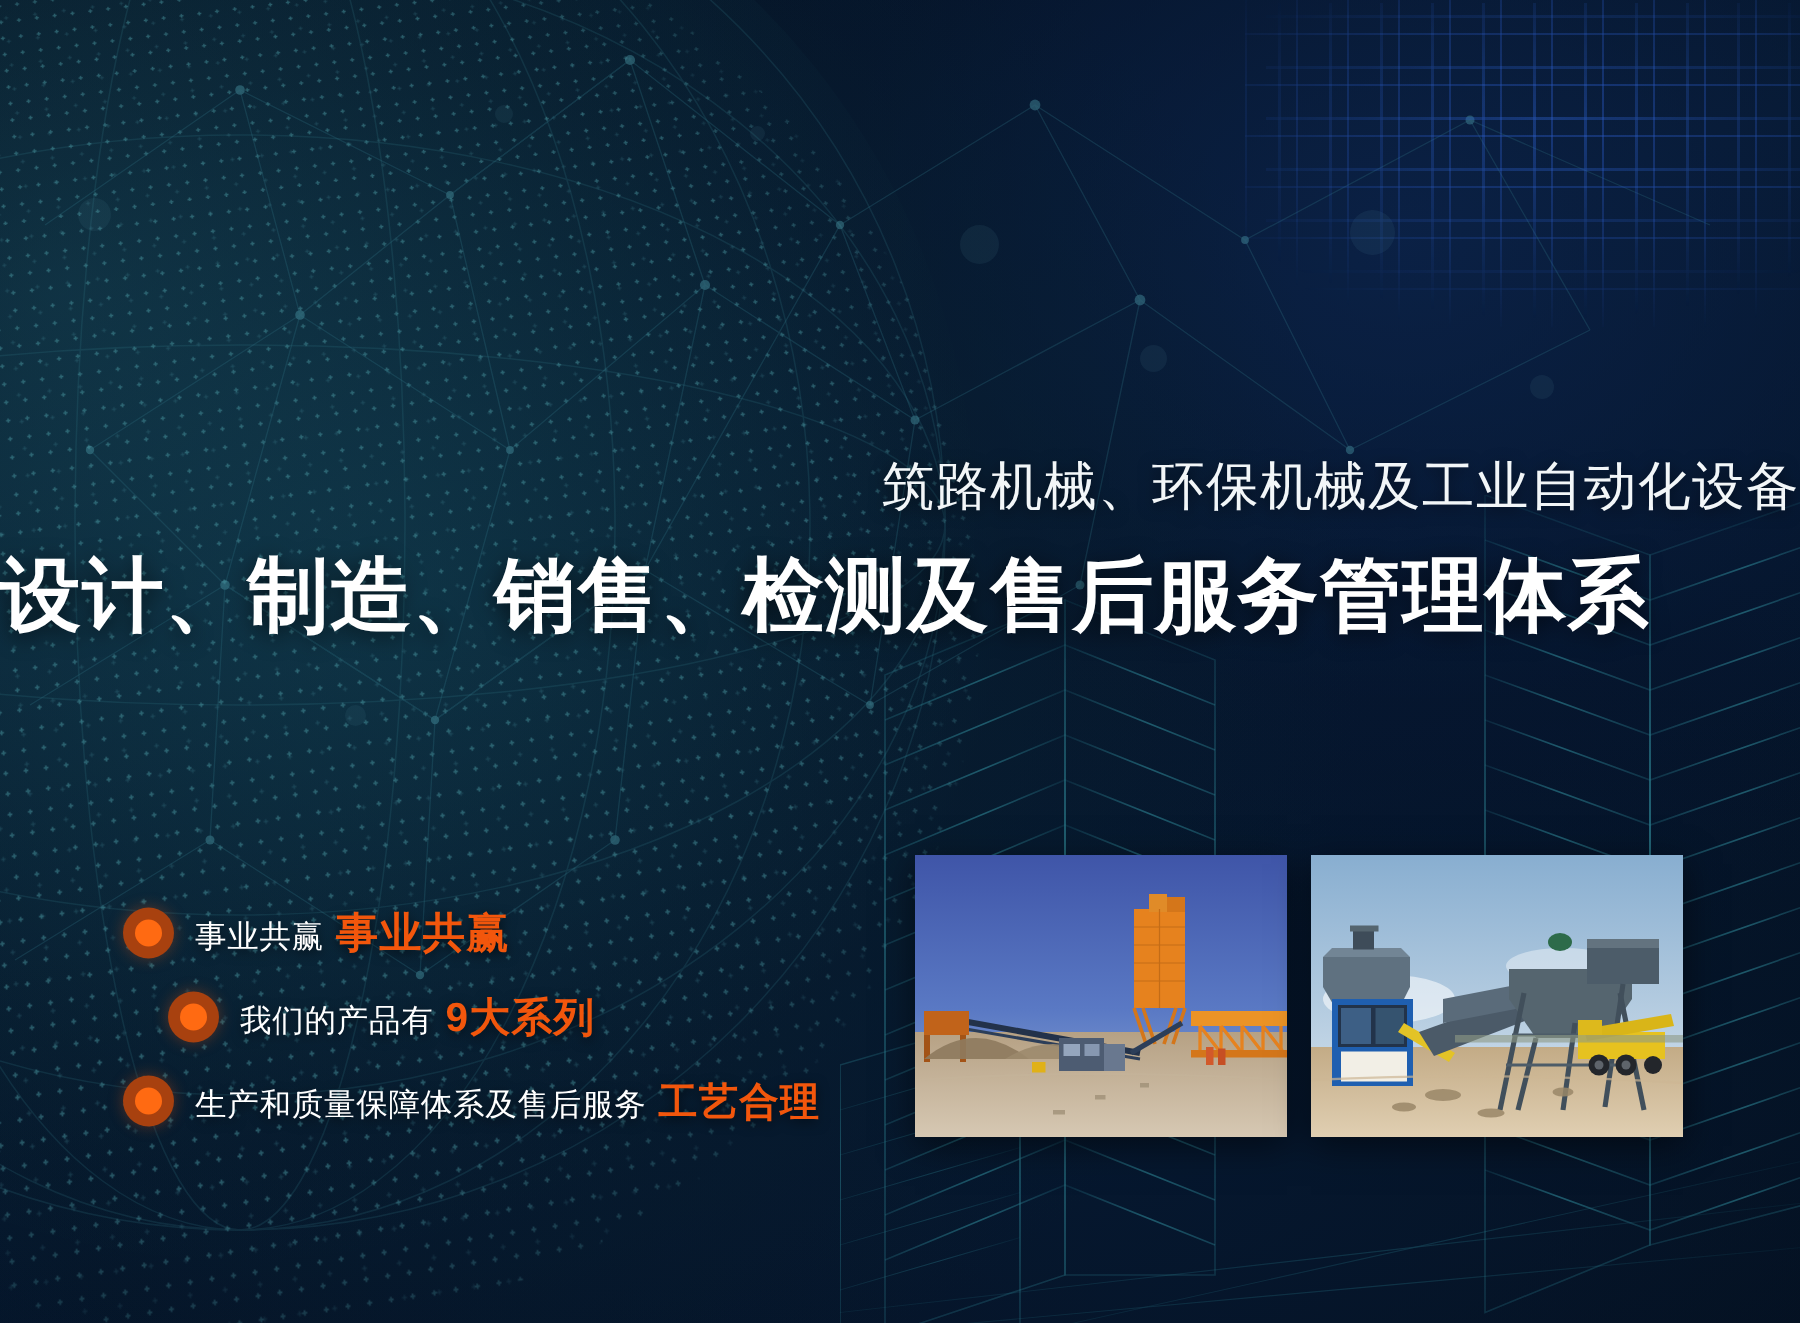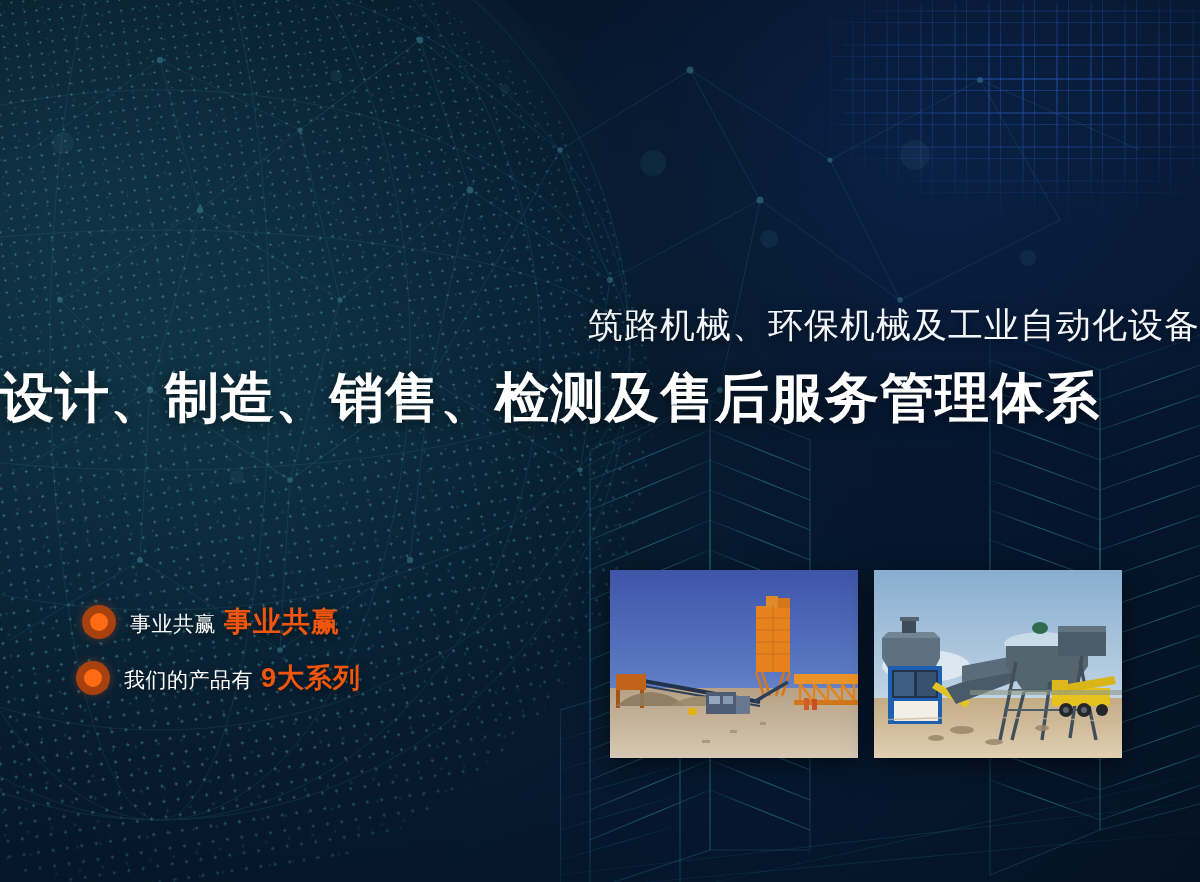--- a/index.html
+++ b/index.html
@@ -121,21 +121,21 @@
 
   
   .bullets{ position:absolute; left:0; top:598px; width:600px; }
   .bullet{
     display:flex; align-items:center;
     height:48px;
     margin-bottom:8px;
     white-space:nowrap;
   }
   .bullet.b1{ padding-left:82px; }
-  .bullet.b2{ padding-left:76px; }
+  .bullet.b2{ padding-left:112px; }
   .bullet.b3{ padding-left:82px; }
 
   .dot{
     position:relative;
     width:34px; height:34px;
     border-radius:50%;
     background:#a8410f;
     box-shadow:0 0 10px rgba(225,90,20,.35);
     flex:0 0 auto;
     margin-right:14px;
@@ -351,20 +351,26 @@
         </span>
       </div>
 
       <div class="bullet b2">
         <span class="dot"></span>
         <span class="btext">
           <span>我们的产品有</span><span class="hl">9大系列</span>
         </span>
       </div>
 
+      <div class="bullet b3">
+        <span class="dot"></span>
+        <span class="btext">
+          <span>生产和质量保障体系及售后服务</span><span class="hl">工艺合理</span>
+        </span>
+      </div>
 
     </div>
   </div>
 
   <div class="photo photo-left">
     <div class="photo-inner">
       <svg viewBox="0 0 248 188" preserveAspectRatio="none">
         <defs>
           <linearGradient id="sky1" x1="0" y1="0" x2="0" y2="1">
             <stop offset="0%" stop-color="#3f55a8"></stop>

